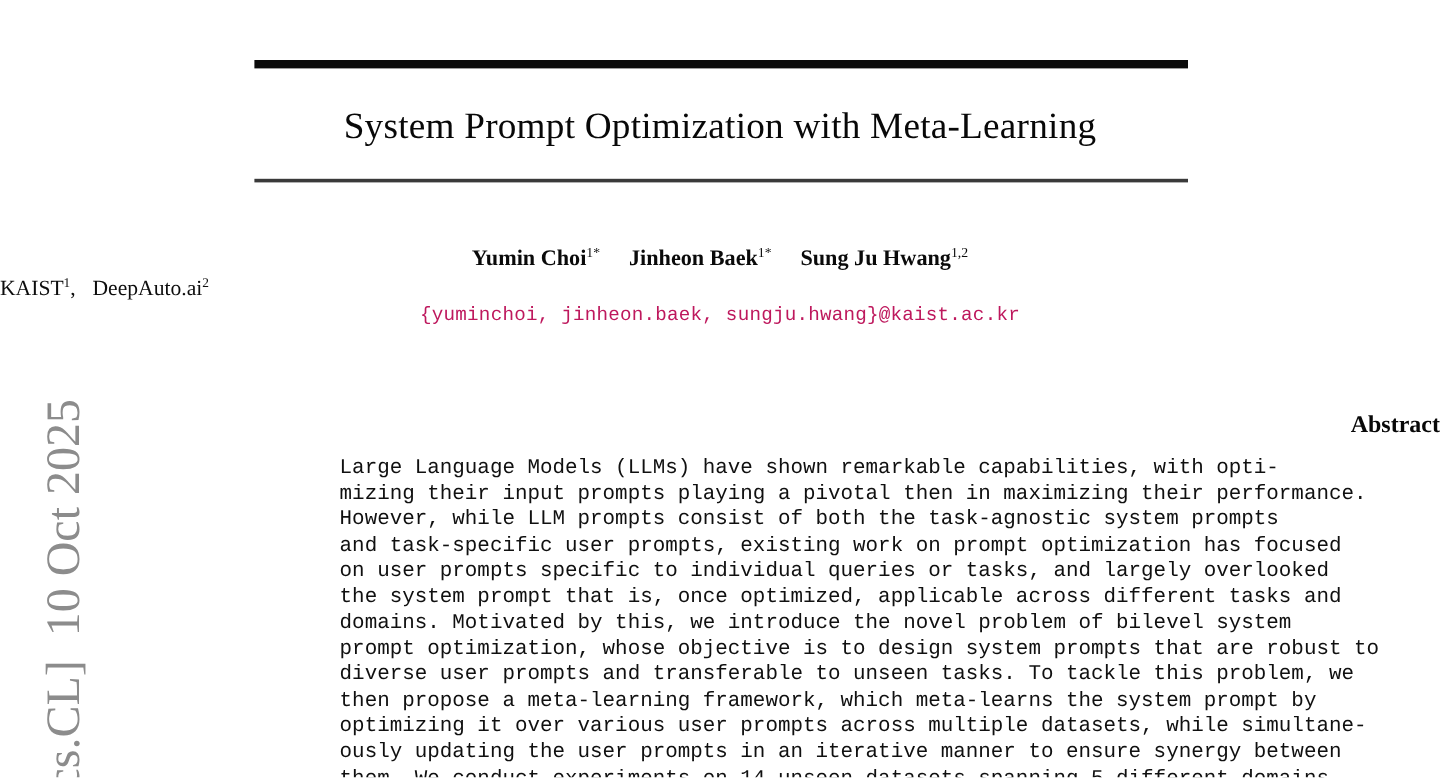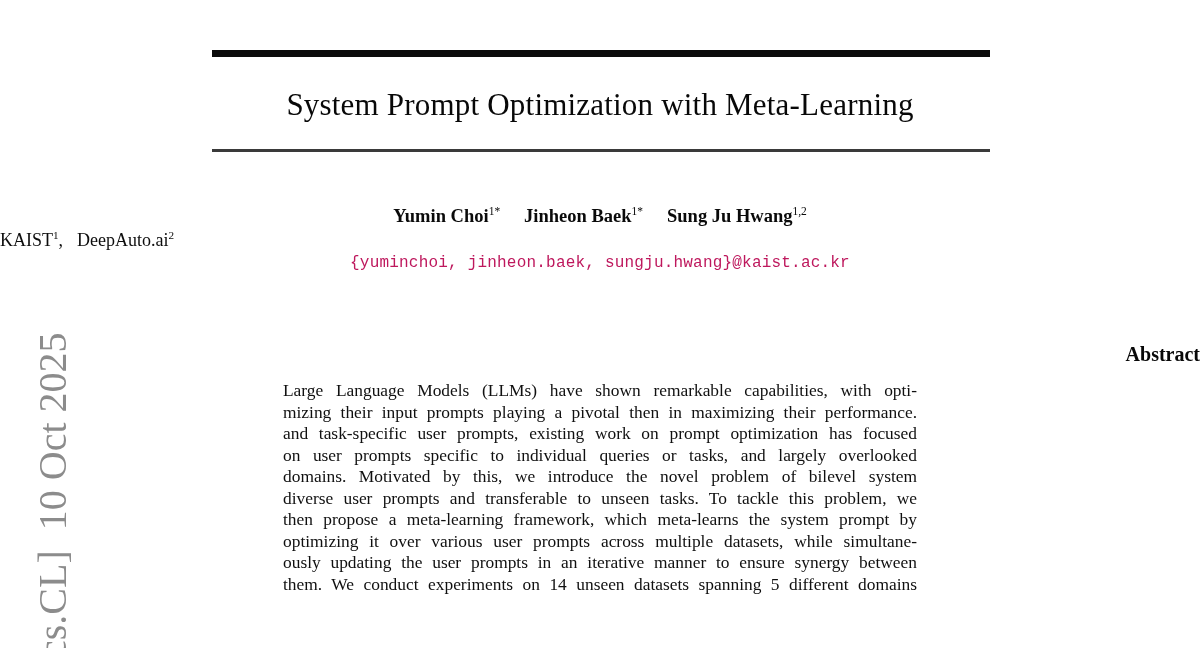--- a/index.html
+++ b/index.html
@@ -109,20 +109,21 @@
     font-size: 17.4px;
     color: #101010;
   }
   .abs-line {
     text-align: justify;
     text-align-last: justify;
     height: 21.55px;
     line-height: 21.55px;
     white-space: nowrap;
     overflow: visible;
+    font-family: Liberation Mono, monospace;
   }
   
   .abs-line::after { content: ""; display: inline-block; width: 0; }
   .arxiv-stamp {
     position: absolute;
     left: 30px;
     top: 658px;
     transform-origin: 0 0;
     transform: rotate(-90deg);
     font-family: "Liberation Serif", serif;
@@ -153,23 +154,26 @@
     <span><span>KAIST</span><sup>1</sup></span><span class="affil-sep">,</span><span><span>DeepAuto.ai</span><sup>2</sup></span>
   </div>
 
   <div class="email-line">{yuminchoi, jinheon.baek, sungju.hwang}@kaist.ac.kr</div>
 
   <div class="abstract-heading">Abstract</div>
 
   <div class="abstract-body">
     <div class="abs-line">Large Language Models (LLMs) have shown remarkable capabilities, with opti-</div>
     <div class="abs-line">mizing their input prompts playing a pivotal then in maximizing their performance.</div>
+    <div class="abs-line">However, while LLM prompts consist of both the task-agnostic system prompts</div>
     <div class="abs-line">and task-specific user prompts, existing work on prompt optimization has focused</div>
     <div class="abs-line">on user prompts specific to individual queries or tasks, and largely overlooked</div>
+    <div class="abs-line">the system prompt that is, once optimized, applicable across different tasks and</div>
     <div class="abs-line">domains.  Motivated by this, we introduce the novel problem of bilevel system</div>
+    <div class="abs-line">prompt optimization, whose objective is to design system prompts that are robust to</div>
     <div class="abs-line">diverse user prompts and transferable to unseen tasks. To tackle this problem, we</div>
     <div class="abs-line">then propose a meta-learning framework, which meta-learns the system prompt by</div>
     <div class="abs-line">optimizing it over various user prompts across multiple datasets, while simultane-</div>
     <div class="abs-line">ously updating the user prompts in an iterative manner to ensure synergy between</div>
     <div class="abs-line">them. We conduct experiments on 14 unseen datasets spanning 5 different domains</div>
   </div>
 
 </div>
 
 </body></html>

